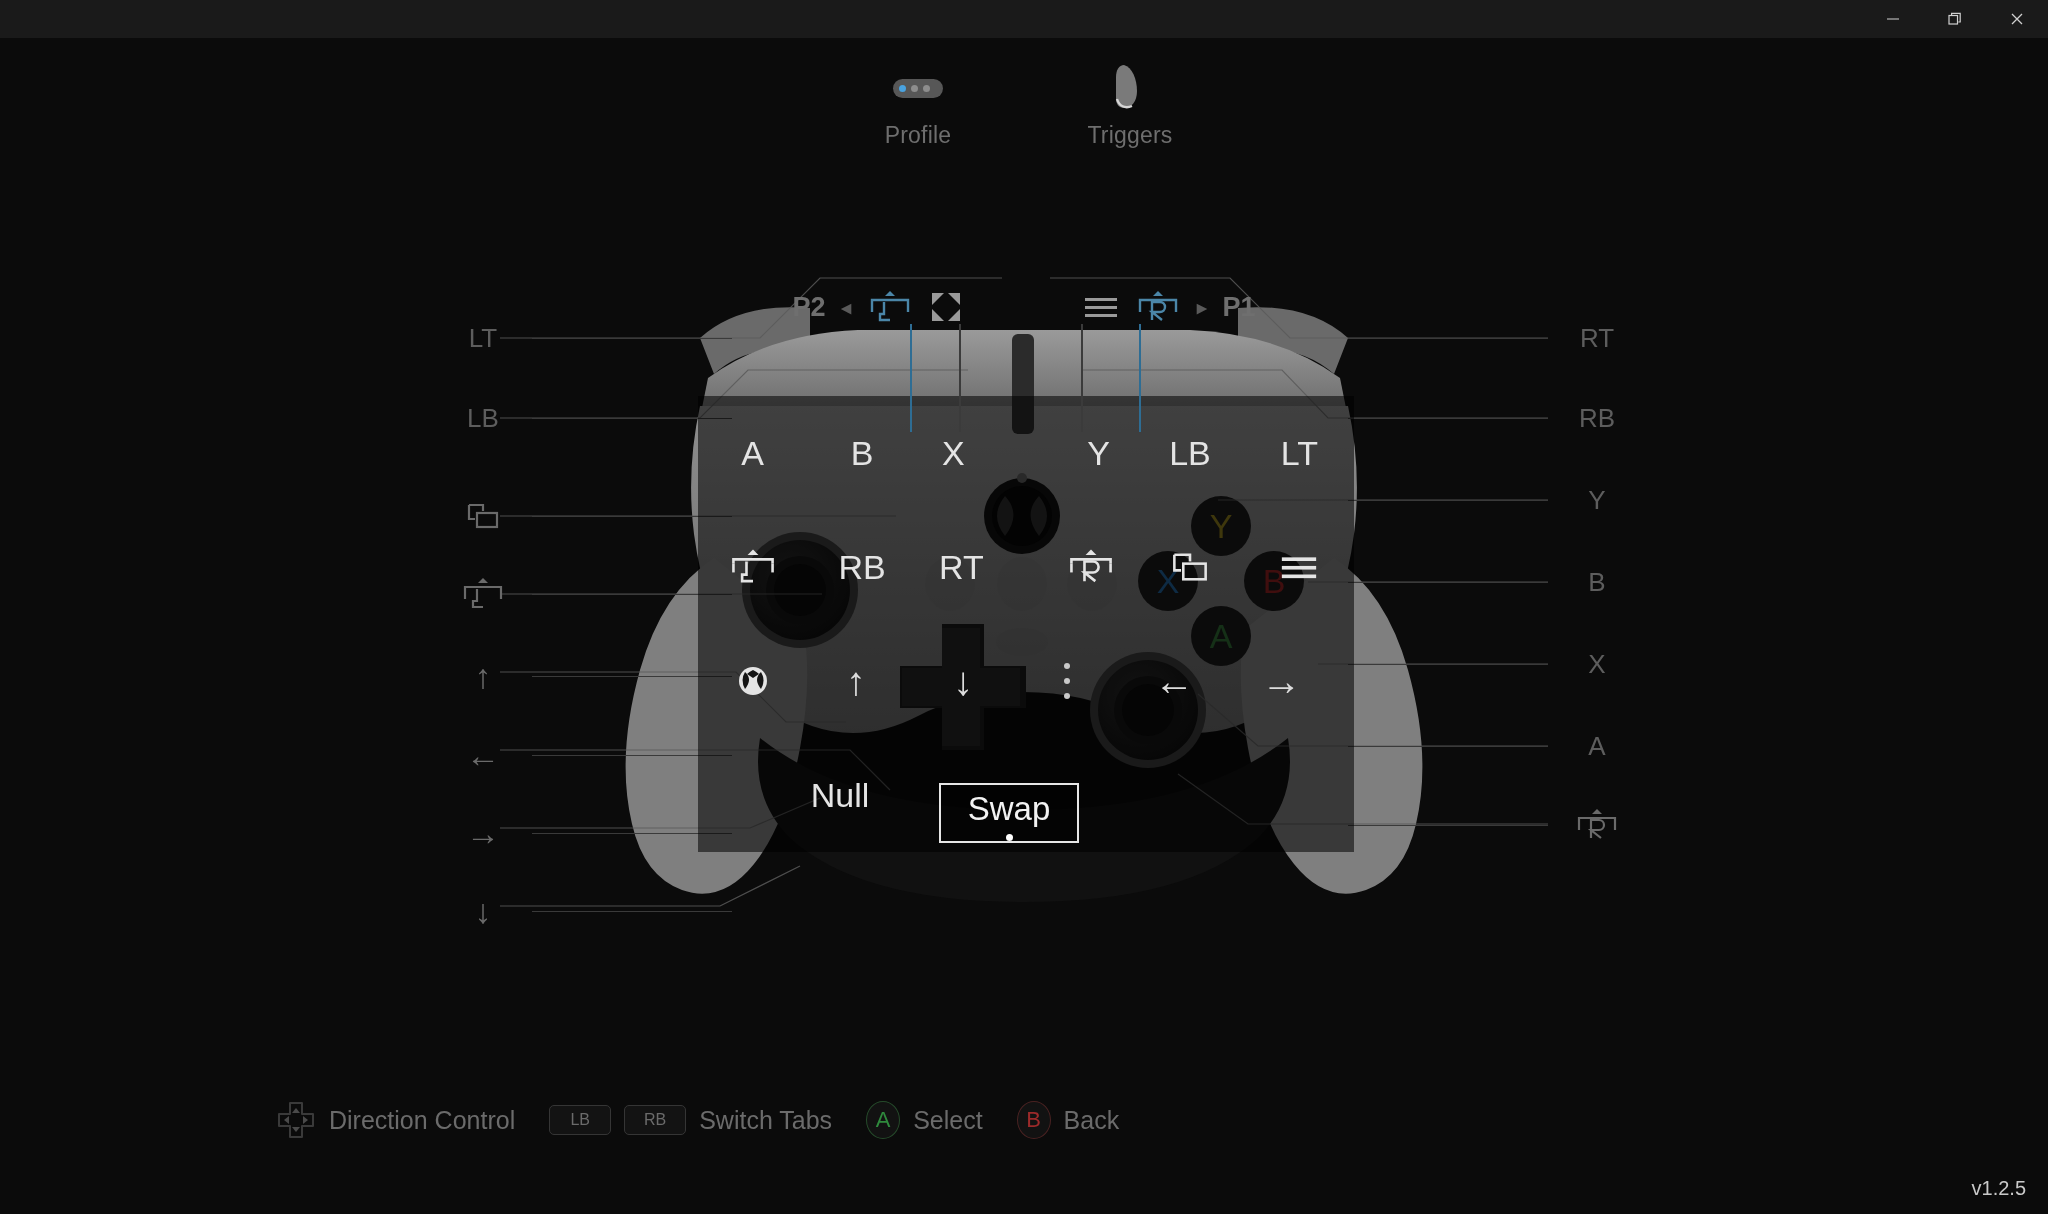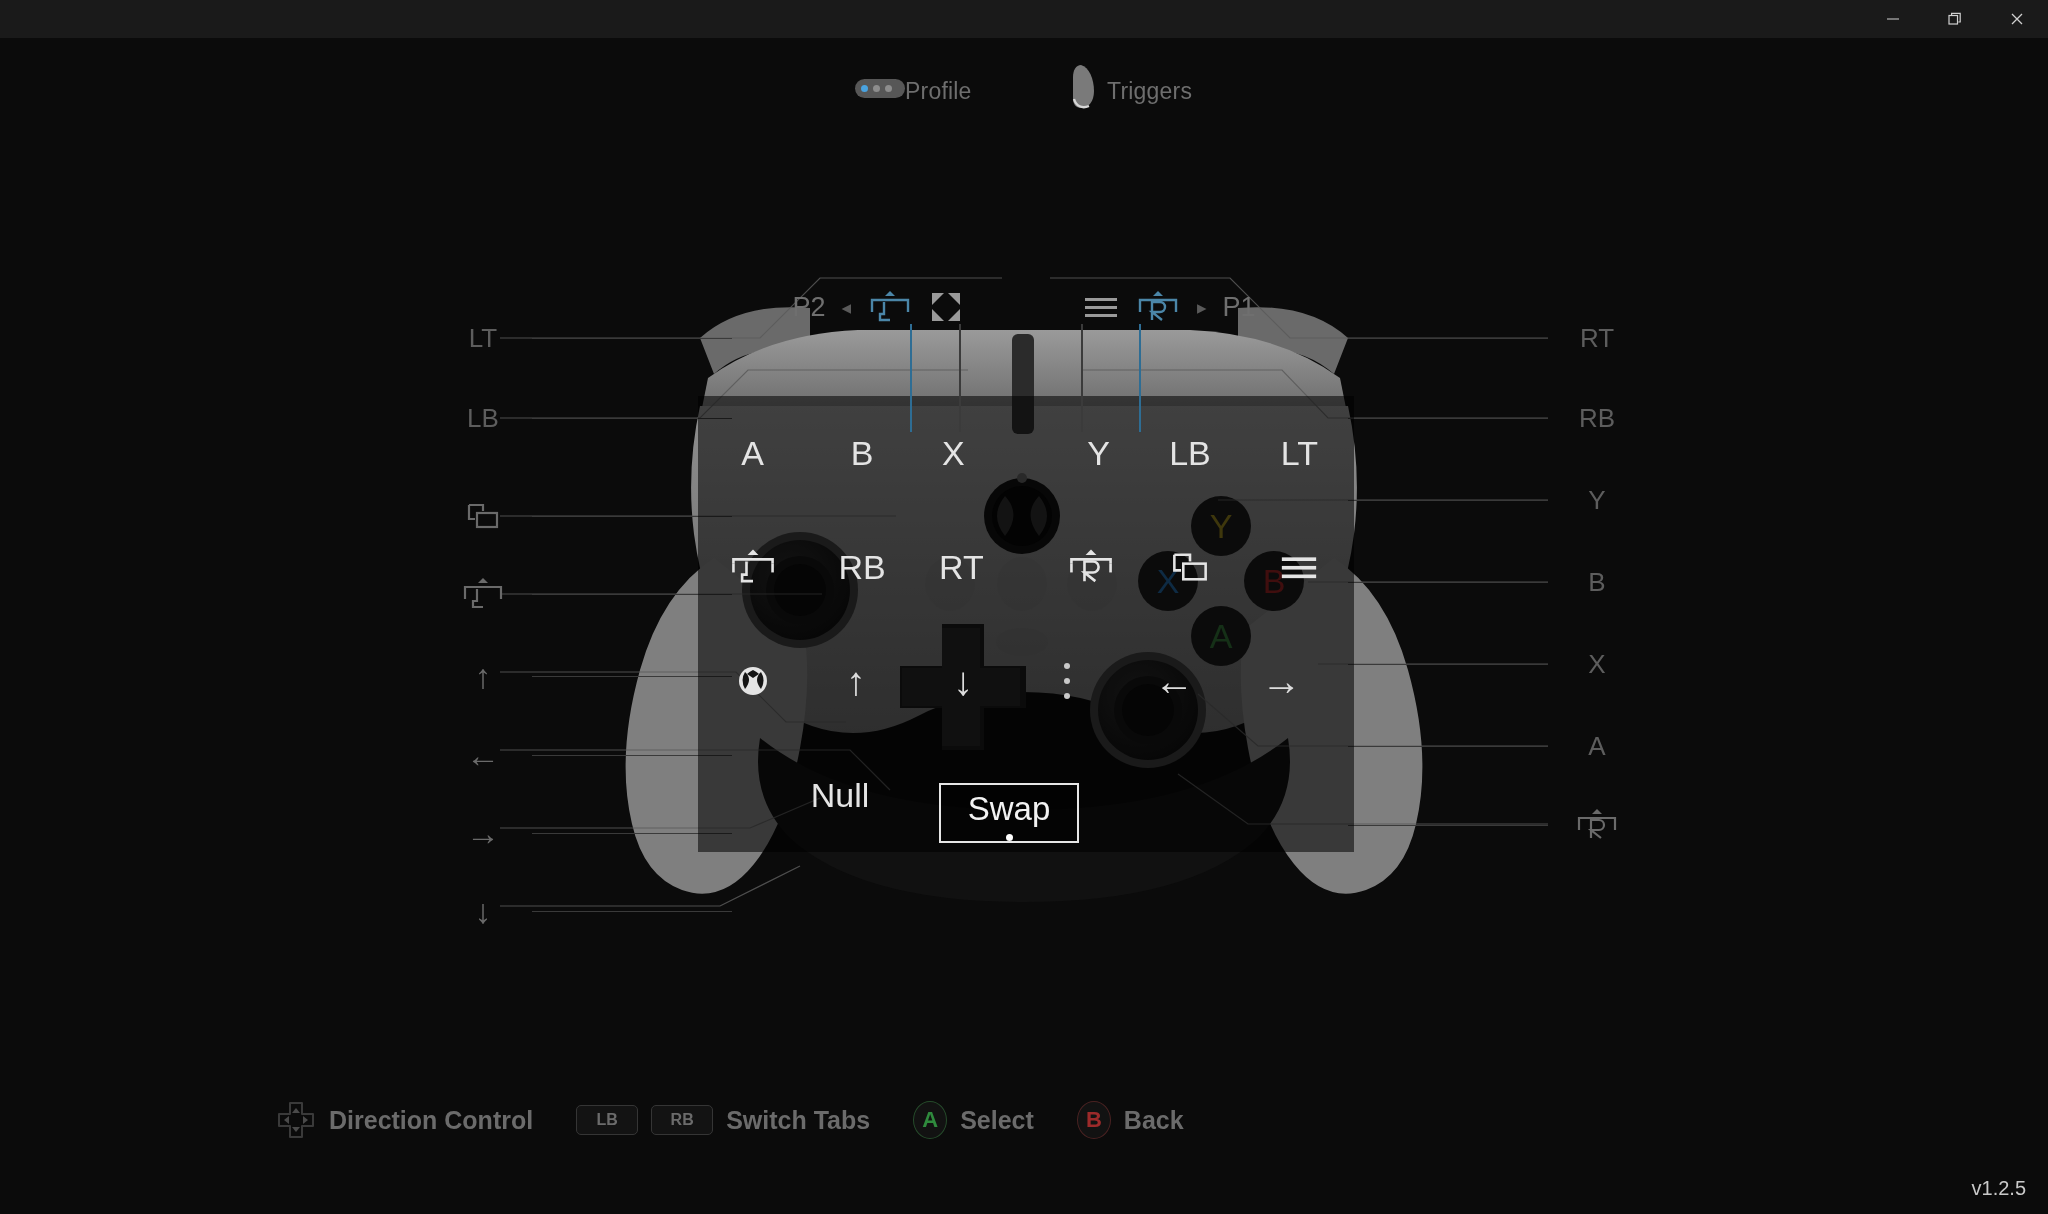--- a/index.html
+++ b/index.html
@@ -30,21 +30,21 @@
     position:absolute; top:38px; left:0; width:2048px; height:1176px;
     background:#0b0b0b;
   }
 
   
   .tabs{
     position:absolute; top:22px; left:0; width:2048px;
     display:flex; justify-content:center; align-items:flex-end; gap:86px;
   }
   .tab{
-    width:126px; display:flex; flex-direction:row; align-items:center;
+    width:126px; display:flex; flex-direction:column; align-items:center;
     padding-bottom:10px; position:relative;
   }
   .tab .ticon{
     height:56px; display:flex; align-items:center; justify-content:center;
     margin-bottom:6px;
   }
   .tab .tlabel{
     font-size:23px; color:#6e6e6e; letter-spacing:.2px;
   }
   .tab.active .tlabel{ color:#b9b9b9; }
@@ -129,34 +129,34 @@
   
   .vdots{ display:flex; flex-direction:column; gap:9px; }
   .vdots i{ width:6px; height:6px; border-radius:50%; background:#c9c9c9; display:block; }
 
   
   .selrow{
     position:absolute; top:252px; left:0; width:2048px;
     display:flex; justify-content:center; align-items:center;
     z-index:25; font-size:27px; color:#6f6f6f;
   }
-  .selrow .side{ display:flex; align-items:center; gap:16px; }
+  .selrow .side{ display:flex; align-items:center; gap:16px;font-weight:bold; }
   .selrow .arrow{ color:#5a5a5a; font-size:19px; }
   .selrow .gap{ width:120px; }
 
   
   .guide{ position:absolute; width:2px; top:286px; height:108px; z-index:21; }
   .guide.blue{ background:#2e6d94; }
   .guide.gray{ background:#3b3b3b; }
 
   
   .hintbar{
     position:absolute; left:0; bottom:64px; width:1920px; height:60px;
-    display:flex; align-items:center; padding-left:276px; gap:16px;
-    font-size:25px; color:#6b6b6b;font-weight:bold;
+    display:flex; align-items:center; padding-left:276px; gap:7px;
+    font-size:25px; color:#6b6b6b;
   }
   .hintgroup{ display:flex; align-items:center; gap:13px; margin-right:27px; }
   .keycap{
     min-width:62px; height:30px; border:1px solid #353535; border-radius:5px;
     display:flex; align-items:center; justify-content:center;
     font-size:16px; color:#6b6b6b; padding:0 8px; background:#131313;
   }
   .abtn{
     width:34px; height:38px; border-radius:50%; border:1px solid #2e2e2e;
     display:flex; align-items:center; justify-content:center;

